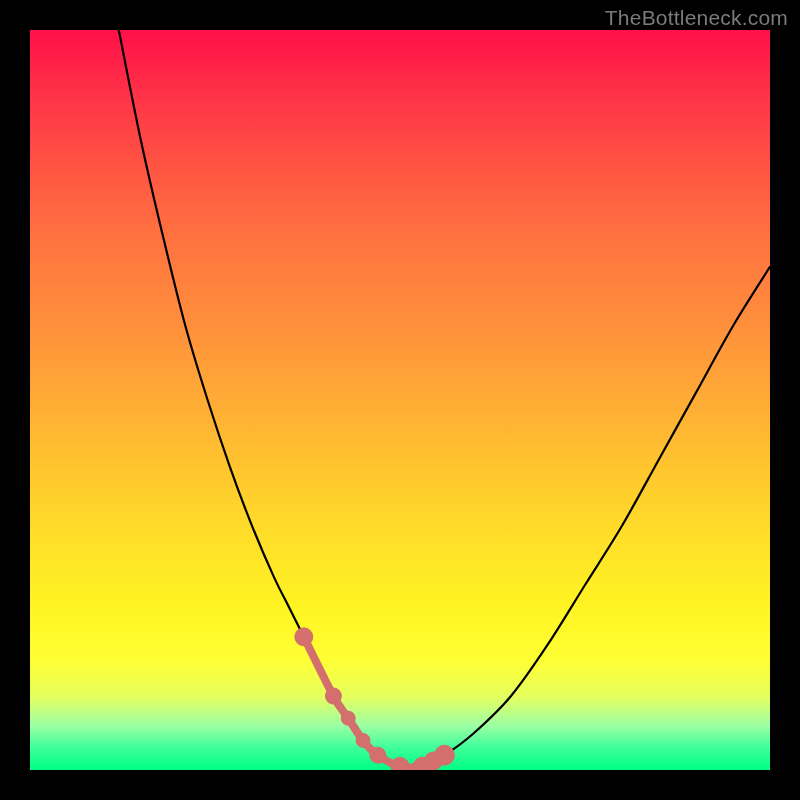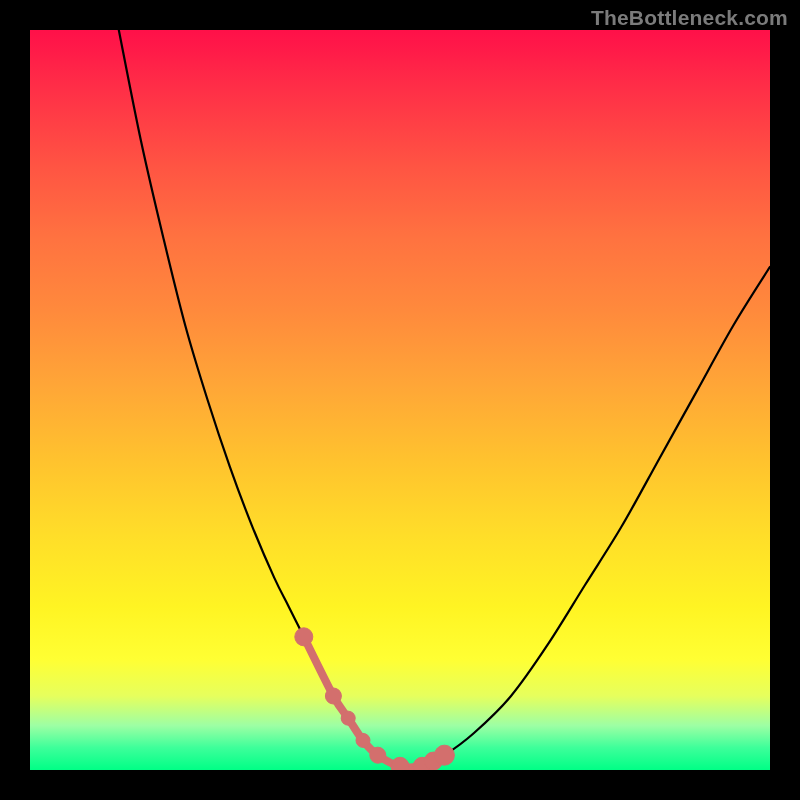--- a/index.html
+++ b/index.html
@@ -41,21 +41,21 @@
       #3dff9a 97%,
       #00ff86 100%
     );
   }
   .watermark {
     position: absolute;
     top: 6px;
     right: 12px;
     color: #7b7b7b;
     font-size: 21px;
-    font-weight: 700;
+    font-weight: 400;
     letter-spacing: 0.2px;
     z-index: 10;
   }
   svg.curve {
     position: absolute;
     left: 0;
     top: 0;
     width: 740px;
     height: 740px;
     overflow: visible;

